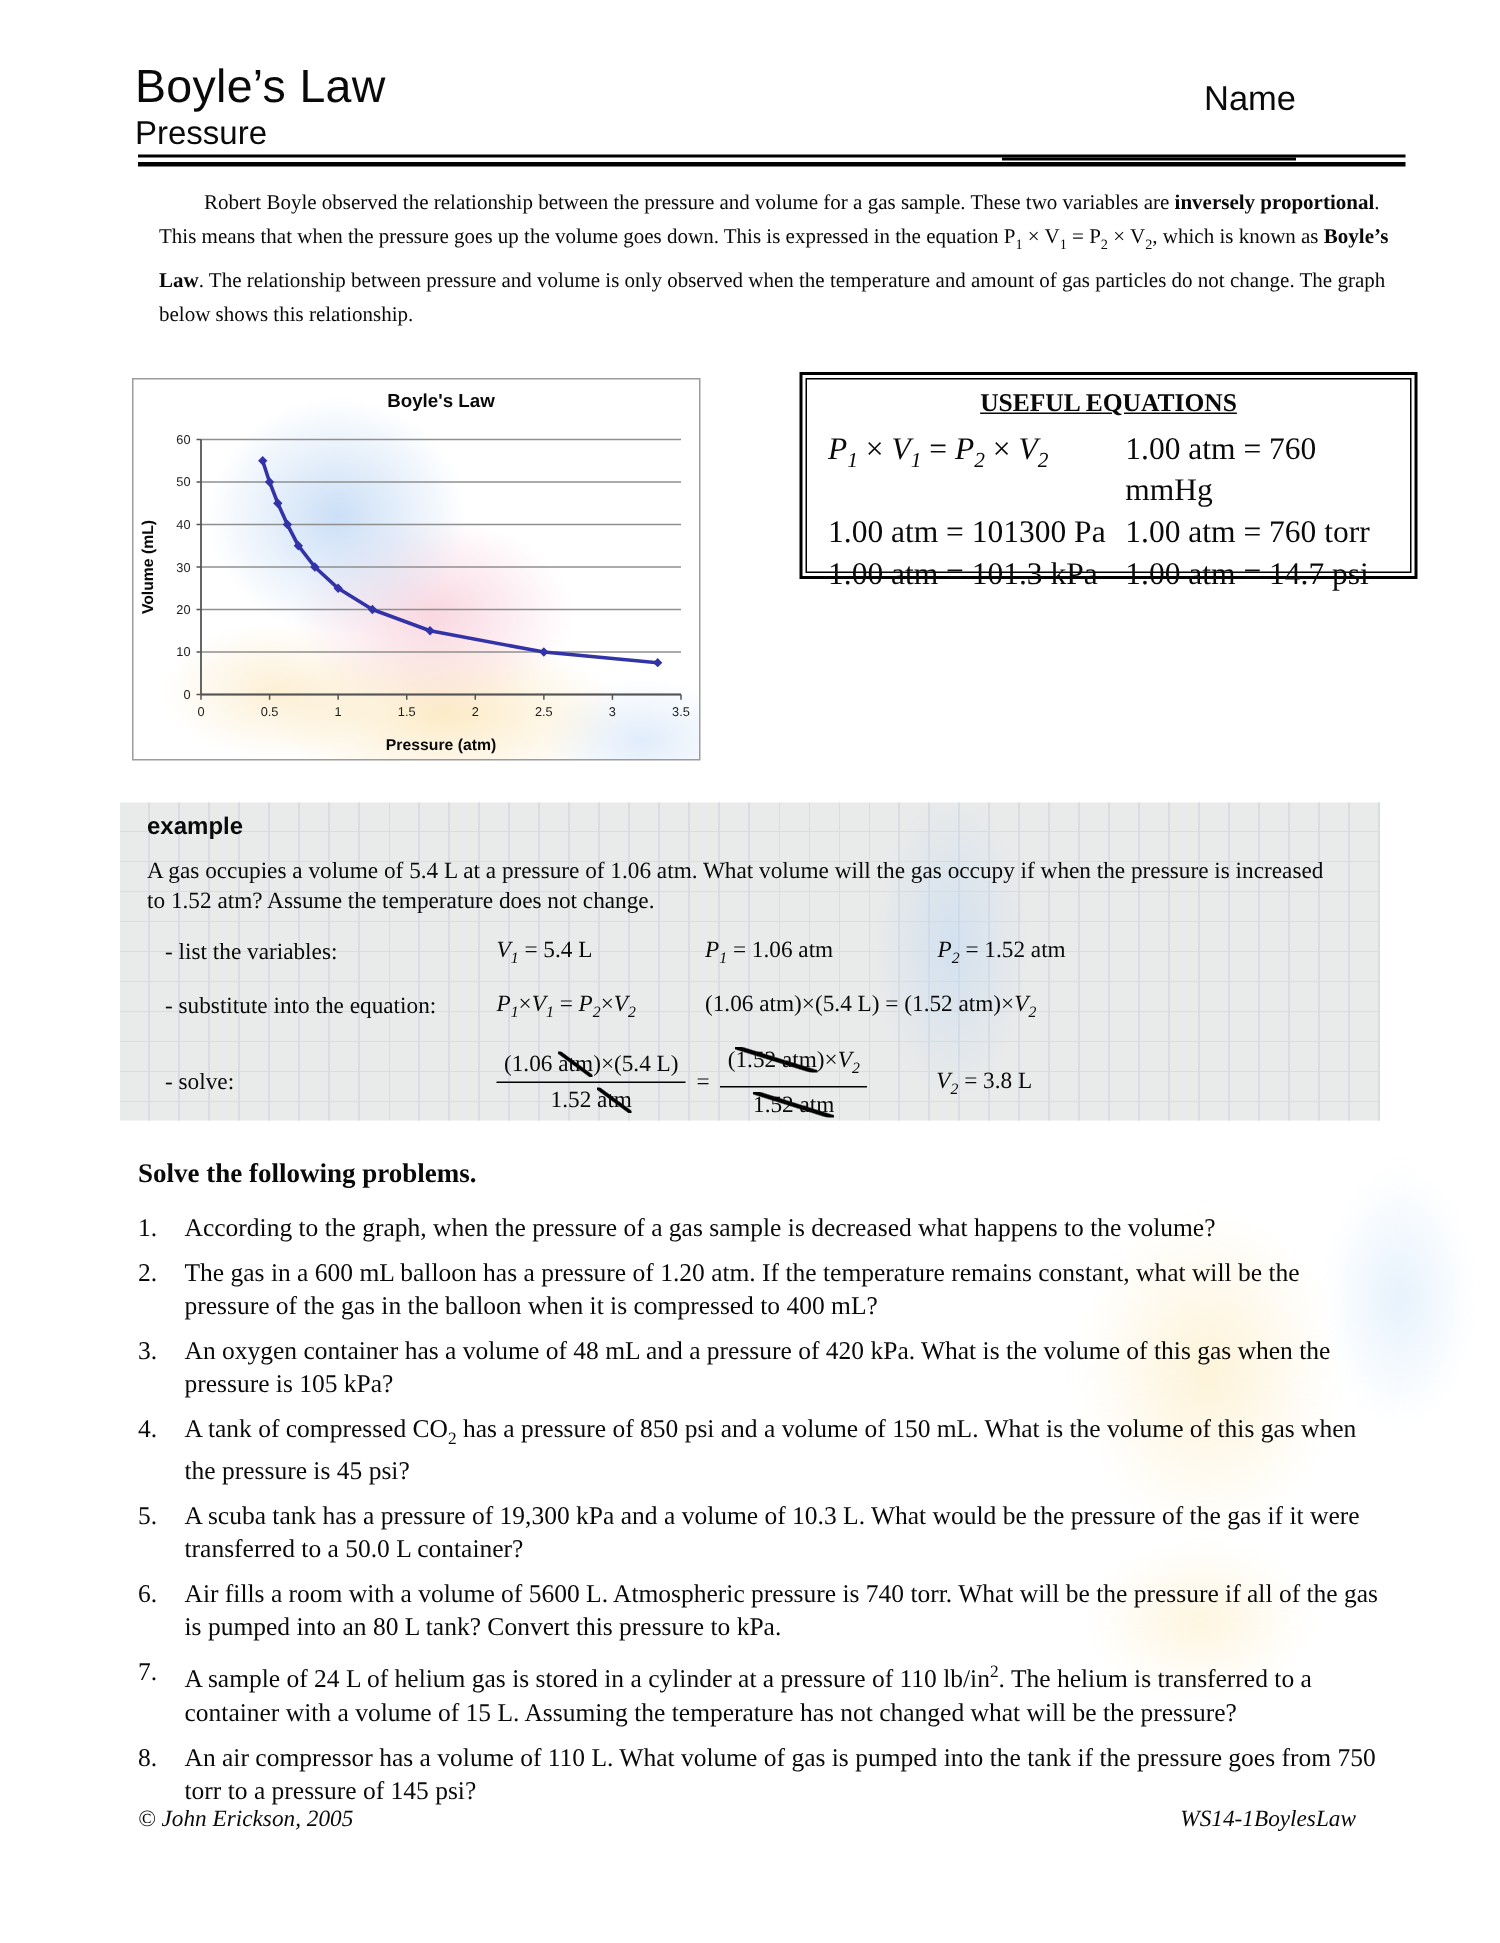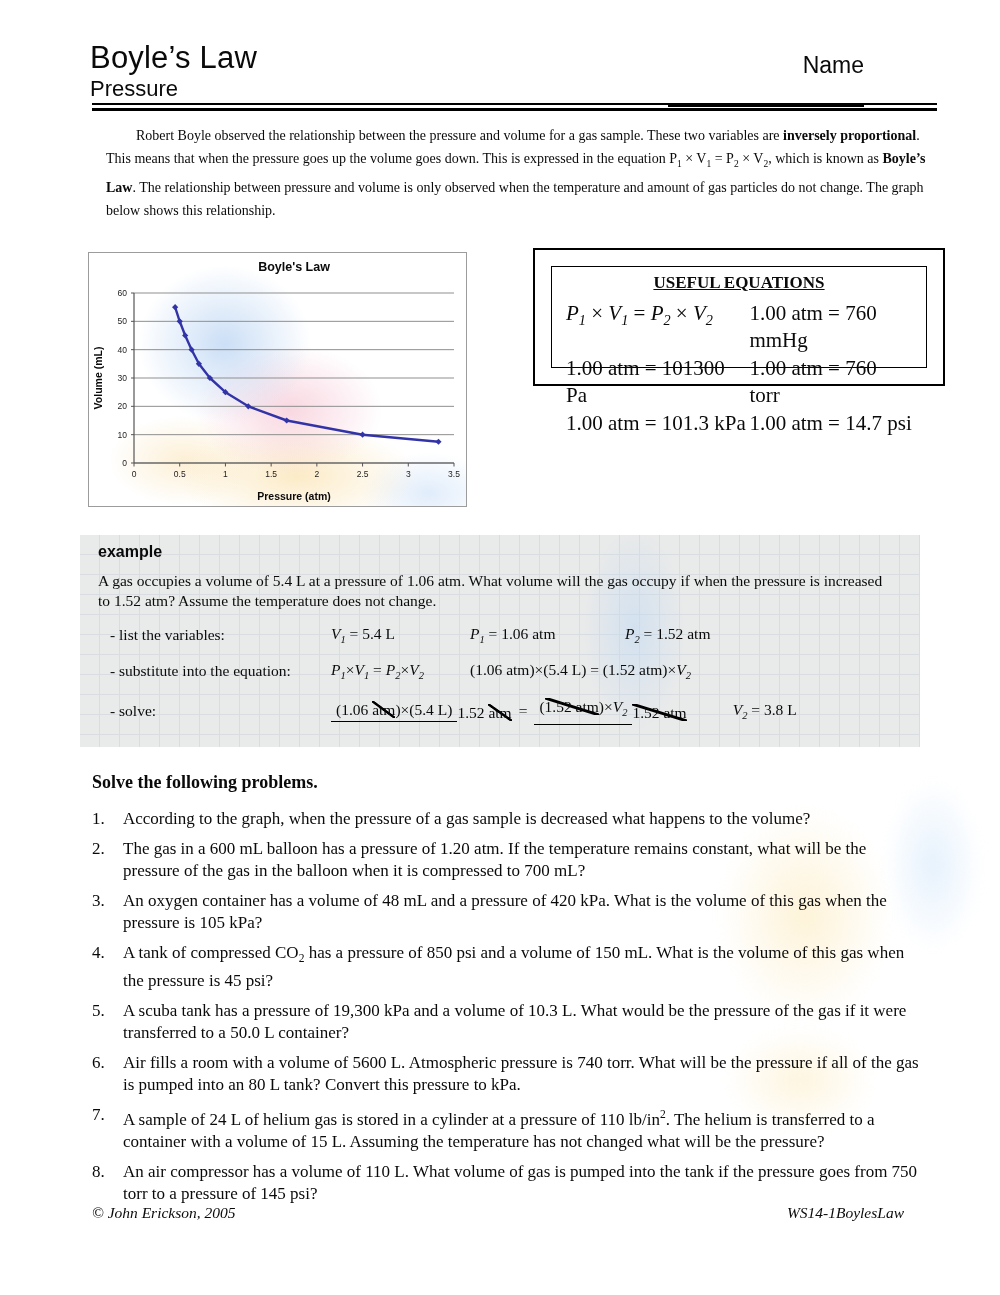--- a/index.html
+++ b/index.html
@@ -40,21 +40,21 @@
            radial-gradient(100px 60px at 25% 82%,rgba(250,224,172,0.5),rgba(250,224,172,0) 75%),
            radial-gradient(90px 55px at 90% 95%,rgba(204,224,248,0.6),rgba(204,224,248,0) 75%),
            #ffffff;}
   .chart svg{position:absolute;left:0;top:0;}
   .tick{font:8.5px "Liberation Sans","DejaVu Sans",sans-serif;fill:#1c1c1c;}
   .clabel{font:bold 10.5px "Liberation Sans","DejaVu Sans",sans-serif;fill:#0a0a0a;}
   .ctitle{font:bold 12.5px "Liberation Sans","DejaVu Sans",sans-serif;fill:#0a0a0a;}
 
   
   .eqbox{position:absolute;left:533px;top:248px;width:412px;height:138px;
-         border:2px solid #000;background:#fff;box-sizing:border-box;padding:16px;}
+         border:2px solid #000;background:#fff;box-sizing:border-box;padding:2px;}
   .eqinner{border:1px solid #000;width:100%;height:100%;box-sizing:border-box;padding:6px 14px 0 14px;}
   .eqtitle{text-align:center;font-weight:bold;font-size:17px;text-decoration:underline;margin-bottom:7px;}
   .eqgrid{display:grid;grid-template-columns:53% 47%;row-gap:1px;font-size:21px;line-height:27px;}
 
   
   .example{position:absolute;left:80px;top:535px;width:840px;height:212px;box-sizing:border-box;
            padding:8px 14px 0 14px;
            background:
              radial-gradient(70px 140px at 66% 45%,rgba(188,216,245,0.5),rgba(188,216,245,0) 72%),
              repeating-linear-gradient(to right,rgba(0,0,0,0) 0 19px,#d9dde1 19px 20px),
@@ -62,21 +62,21 @@
              #e9eaea;}
   .exhead{font-family:"Liberation Sans","DejaVu Sans",sans-serif;font-weight:bold;font-size:16px;margin-left:4px;}
   .exprob{margin:10px 0 12px 4px;font-size:15.5px;line-height:20px;width:790px;}
   .exrow{display:flex;align-items:center;font-size:15.5px;margin:0 0 0 16px;}
   .exrow + .exrow{margin-top:16px;}
   .exlabel{width:221px;flex:none;}
   .w1{width:139px;flex:none;}
   .w2{width:155px;flex:none;font-family:Liberation Serif, serif;}
   .rowvars{margin-top:14px;}
   .solverow{margin-top:14px;}
-  .frac{display:inline-flex;flex-direction:row;align-items:center;text-align:center;line-height:19px;}
+  .frac{display:inline-flex;flex-direction:column;align-items:center;text-align:center;line-height:19px;}
   .frac .num{padding:0 5px 2px 5px;border-bottom:1.5px solid #000;}
   .frac .den{padding-top:2px;}
   .feq{margin:0 7px;}
   .exresult{margin-left:46px;}
   .example s{text-decoration:none;
      background:linear-gradient(to top right,rgba(0,0,0,0) 44%,#000 47%,#000 53%,rgba(0,0,0,0) 56%);}
 
   
   .problems{position:absolute;left:92px;top:772px;width:828px;}
   .probhead{font-size:18px;font-weight:bold;margin:0 0 15px 0;}
@@ -212,21 +212,21 @@
   </section>
 
   <section class="problems z">
     <h3 class="probhead">Solve the following problems.</h3>
     <div class="prob">
       <span class="pnum">1.</span>
       <span class="ptext">According to the graph, when the pressure of a gas sample is decreased what happens to the volume?</span>
     </div>
     <div class="prob">
       <span class="pnum">2.</span>
-      <span class="ptext">The gas in a 600 mL balloon has a pressure of 1.20 atm. If the temperature remains constant, what will be the pressure of the gas in the balloon when it is compressed to 700 mL?</span>
+      <span class="ptext">The gas in a 600 mL balloon has a pressure of 1.20 atm. If the temperature remains constant, what will be the pressure of the gas in the balloon when it is compressed to 400 mL?</span>
     </div>
     <div class="prob">
       <span class="pnum">3.</span>
       <span class="ptext">An oxygen container has a volume of 48 mL and a pressure of 420 kPa. What is the volume of this gas when the pressure is 105 kPa?</span>
     </div>
     <div class="prob">
       <span class="pnum">4.</span>
       <span class="ptext">A tank of compressed CO<sub>2</sub> has a pressure of 850 psi and a volume of 150 mL. What is the volume of this gas when the pressure is 45 psi?</span>
     </div>
     <div class="prob">

